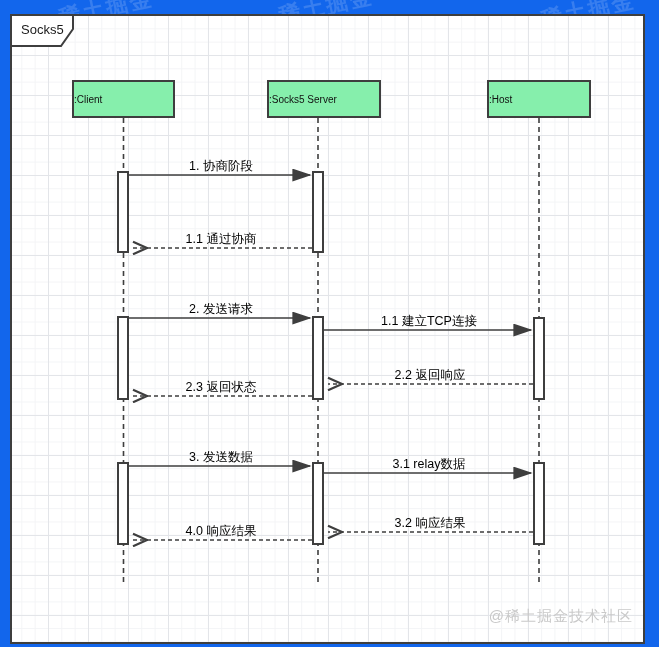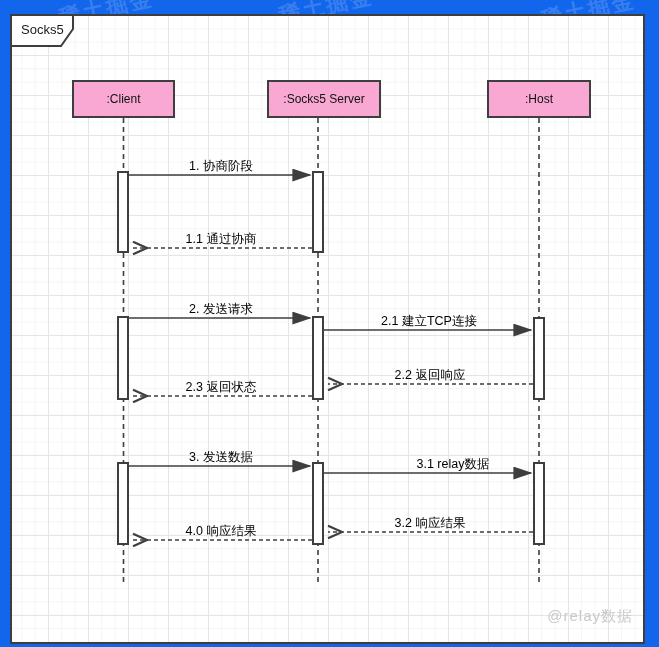--- a/index.html
+++ b/index.html
@@ -33,23 +33,23 @@
     background-size:40px 40px,40px 40px,13.33px 13.33px,13.33px 13.33px;
     background-position:-4px -1px;
   }
   .frame-label-svg{position:absolute;left:10px;top:14px;}
   .frame-label-text{
     position:absolute;left:21px;top:22px;font-size:13px;color:#1a1a1a;text-align:right;
   }
 
   .actor-box{
     position:absolute;top:80px;height:38px;box-sizing:border-box;
-    background:#f9a8d4;border:2px solid #3e3e3e;
-    display:flex;align-items:center;justify-content:center;
-    font-size:12px;color:#111;white-space:nowrap;
+    background:#86efac;border:2px solid #3e3e3e;
+    display:flex;align-items:center;
+    font-size:10px;color:#111;white-space:nowrap;
   }
   .box-client{left:72px;width:103px;}
   .box-server{left:267px;width:114px;}
   .box-host{left:487px;width:104px;}
 
   .overlay-svg{position:absolute;left:0;top:0;pointer-events:none;}
 
   .act{
     position:absolute;width:12px;box-sizing:border-box;
     background:#fff;border:2px solid #3e3e3e;
@@ -67,21 +67,21 @@
     position:absolute;transform:translateX(-50%);
     font-size:12.5px;color:#000000;white-space:nowrap;
   }
   .ml1 {left:221px;top:158px;}
   .ml1r{left:221px;top:231px;}
   .ml2 {left:221px;top:301px;text-align:right;}
   .ml21{left:429px;top:313px;}
   .ml22{left:430px;top:367px;}
   .ml23{left:221px;top:379px;}
   .ml3 {left:221px;top:449px;}
-  .ml31{left:453px;top:456px;}
+  .ml31{left:429px;top:456px;}
   .ml32{left:430px;top:515px;}
   .ml33{left:221px;top:523px;}
 
   .bottom-watermark{
     position:absolute;right:26px;top:607px;
     font-size:15px;color:#c9c9c9;letter-spacing:1px;
   }
 </style>
 </head>
 <body>
@@ -140,21 +140,21 @@
 <div class="act a2c"></div>
 <div class="act a2s"></div>
 <div class="act a2h"></div>
 <div class="act a3c"></div>
 <div class="act a3s"></div>
 <div class="act a3h"></div>
 
 <div class="mlabel ml1">1. 协商阶段</div>
 <div class="mlabel ml1r">1.1 通过协商</div>
 <div class="mlabel ml2">2. 发送请求</div>
-<div class="mlabel ml21">2.1 建立TCP连接</div>
+<div class="mlabel ml21">1.1 建立TCP连接</div>
 <div class="mlabel ml22">2.2 返回响应</div>
 <div class="mlabel ml23">2.3 返回状态</div>
 <div class="mlabel ml3">3. 发送数据</div>
 <div class="mlabel ml31">3.1 relay数据</div>
 <div class="mlabel ml32">3.2 响应结果</div>
 <div class="mlabel ml33">4.0 响应结果</div>
 
-<div class="bottom-watermark">@relay数据</div>
+<div class="bottom-watermark">@稀土掘金技术社区</div>
 
 </body></html>

